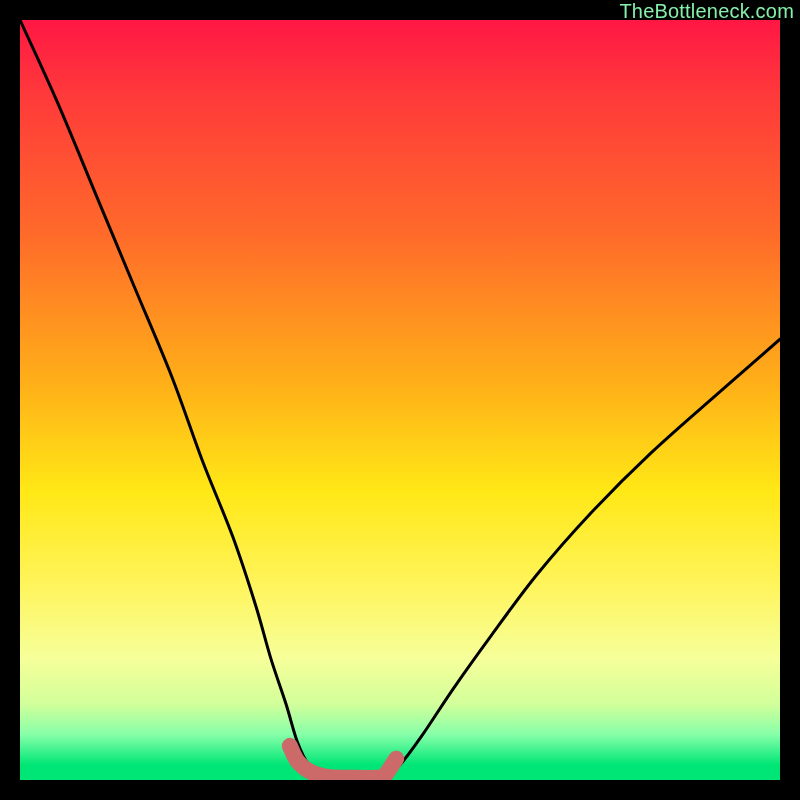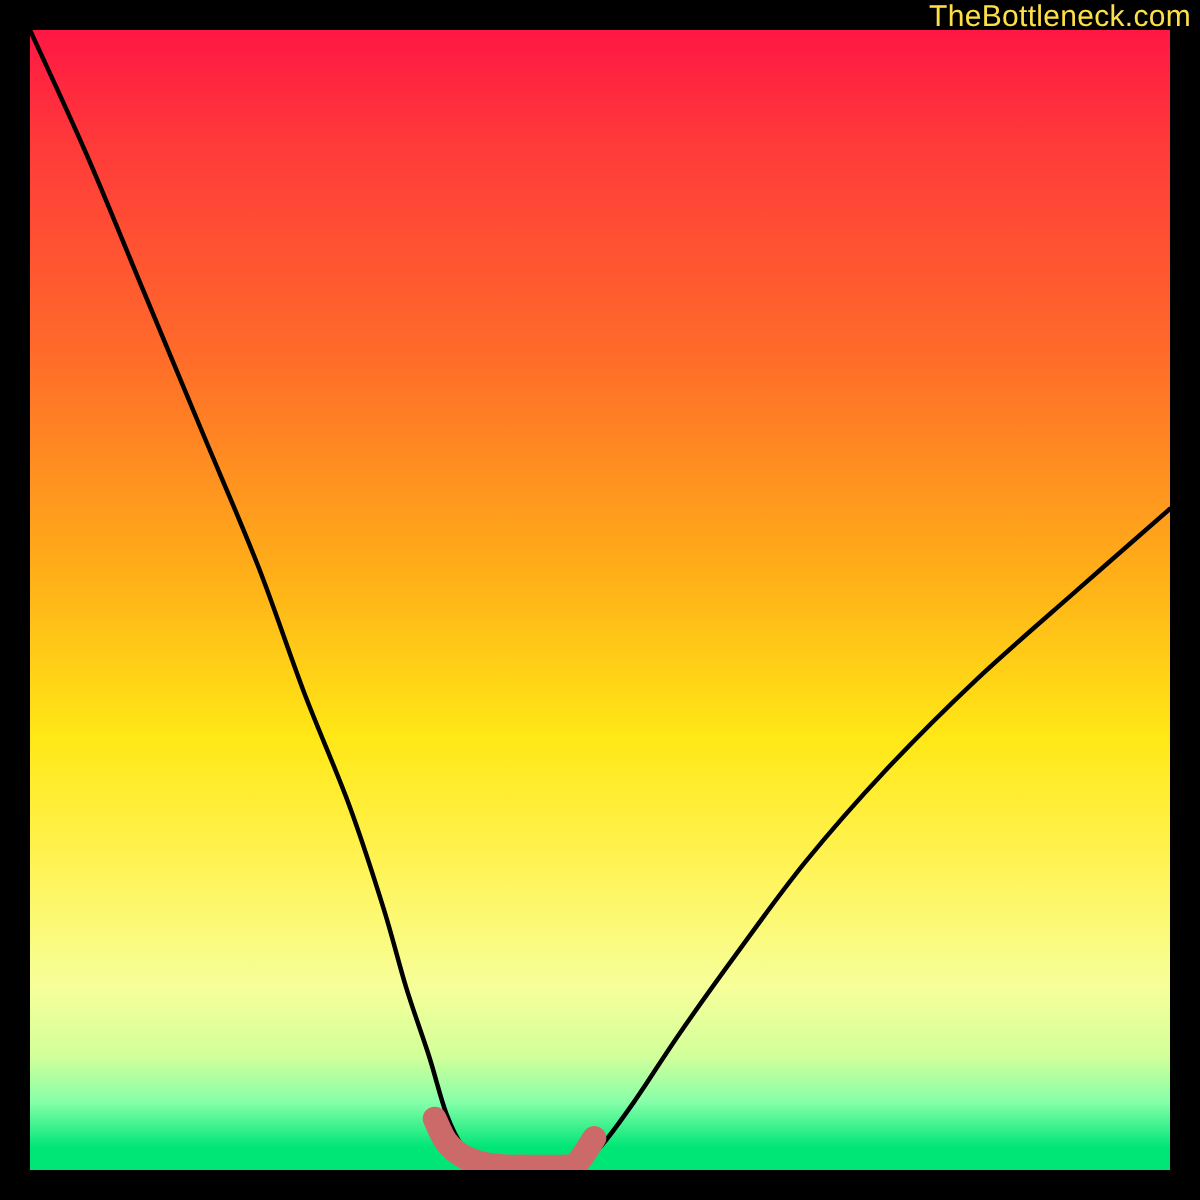--- a/index.html
+++ b/index.html
@@ -38,21 +38,21 @@
       #00e676 98%,
       #00e676 100%
     );
   }
   .watermark {
     position: absolute;
     top: 0px;
     right: 6px;
     font-family: Arial, Helvetica, sans-serif;
     font-size: 20px;
-    color: #fde047;
+    color: #86efac;
     font-weight: 500;
     letter-spacing: 0.2px;
   }
   svg {
     position: absolute;
     left: 0;
     top: 0;
   }
 </style>
 </head>

